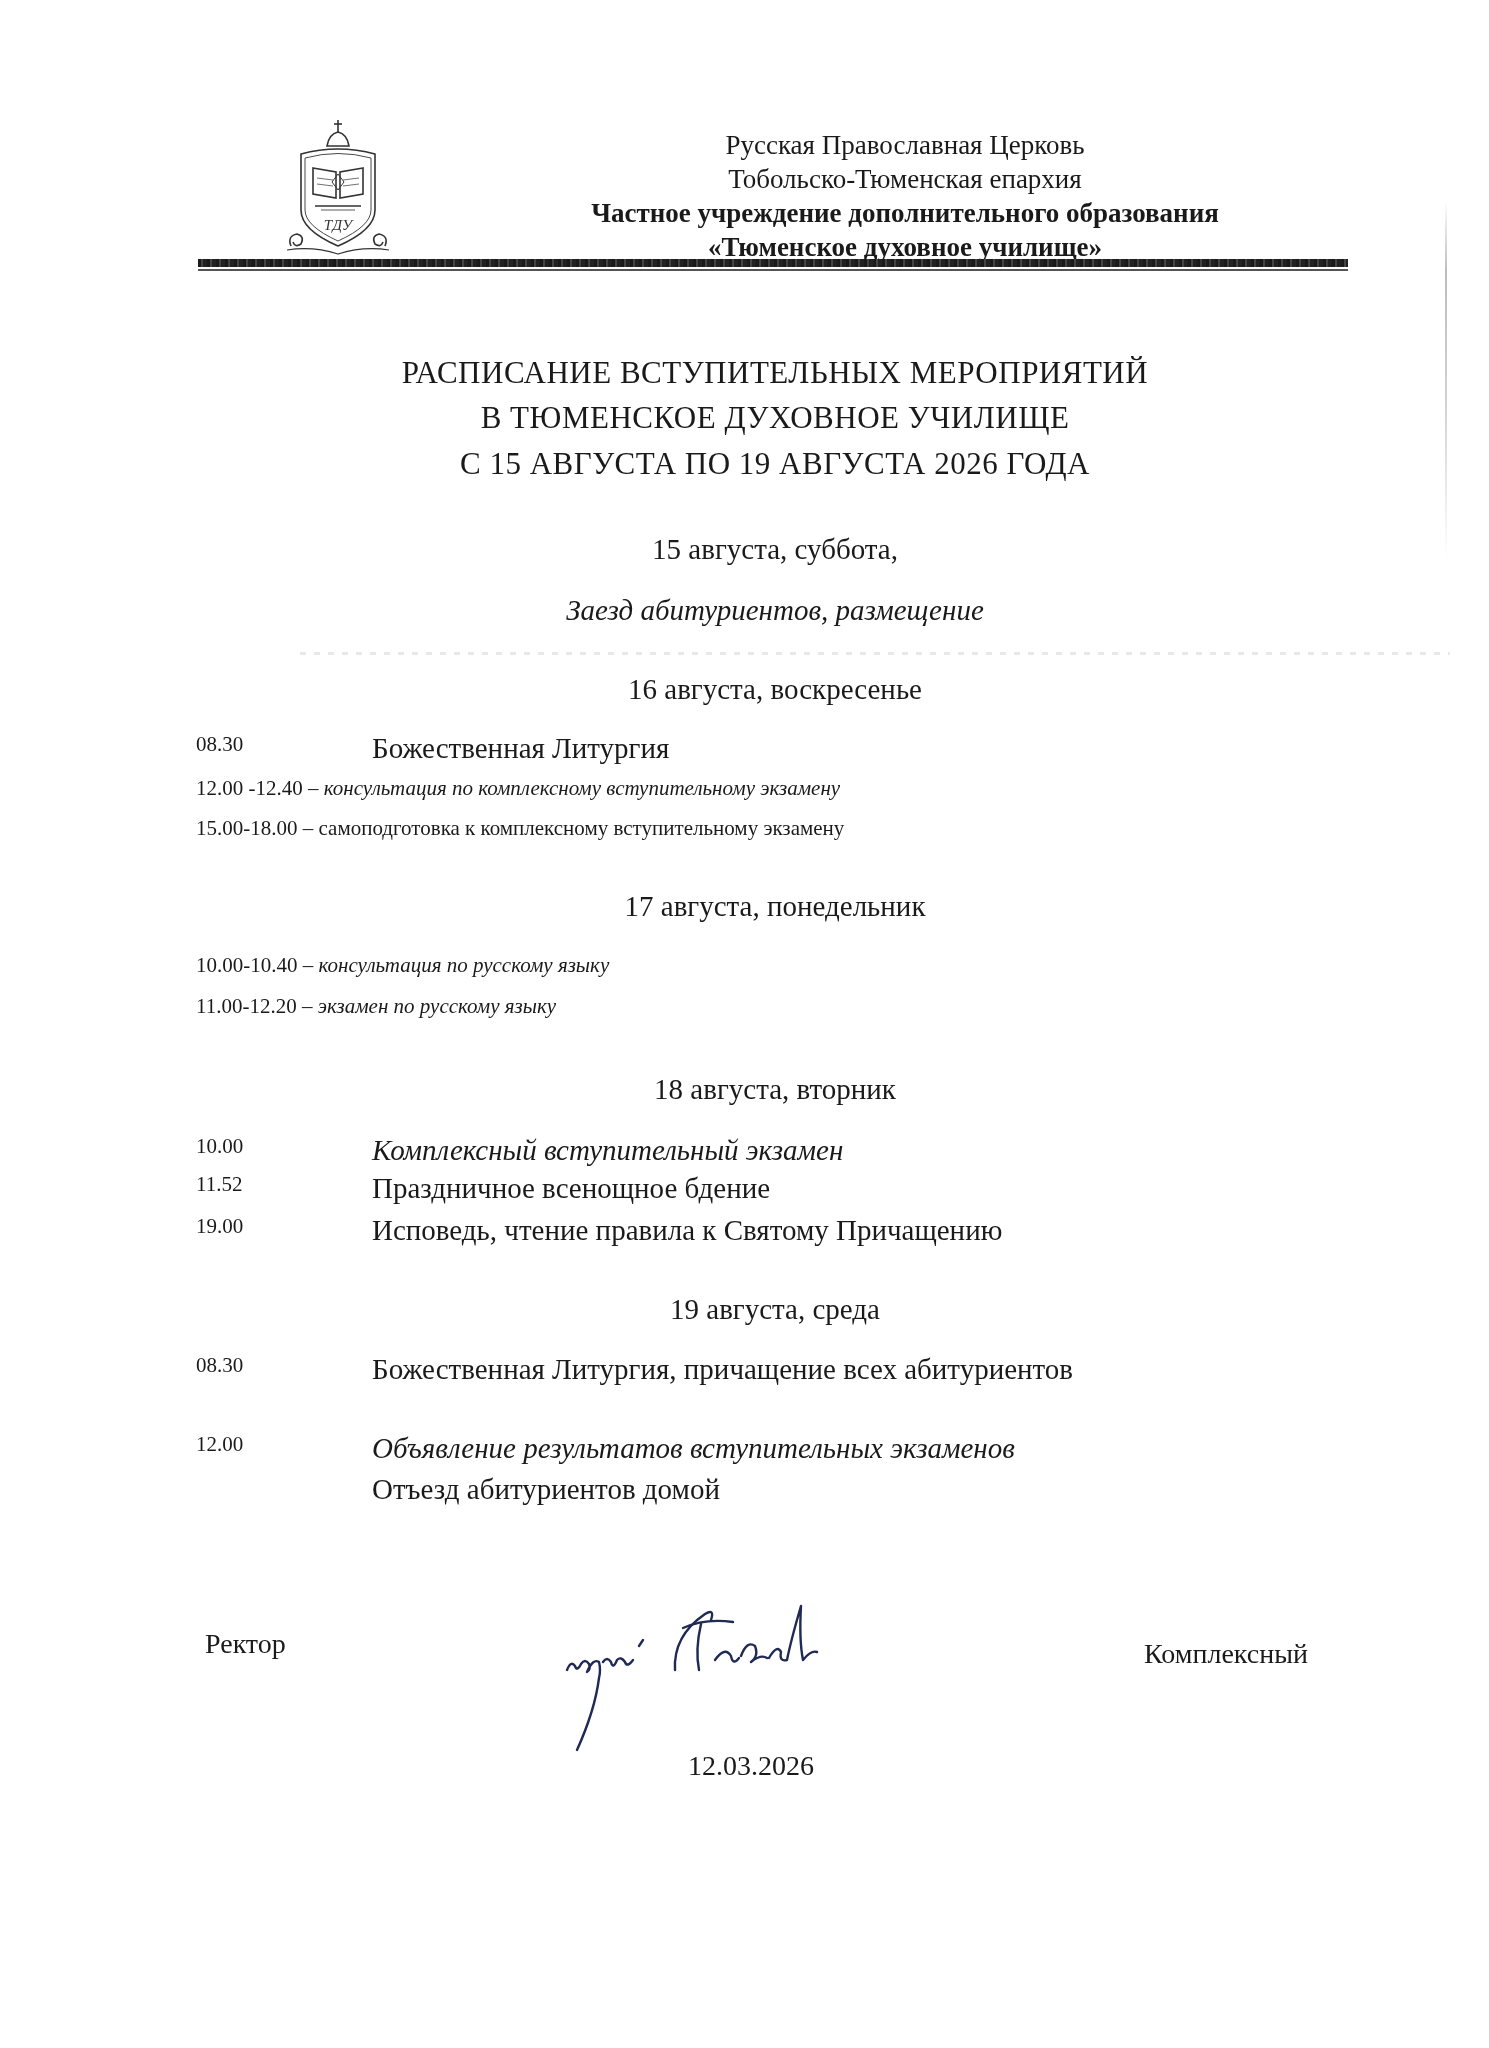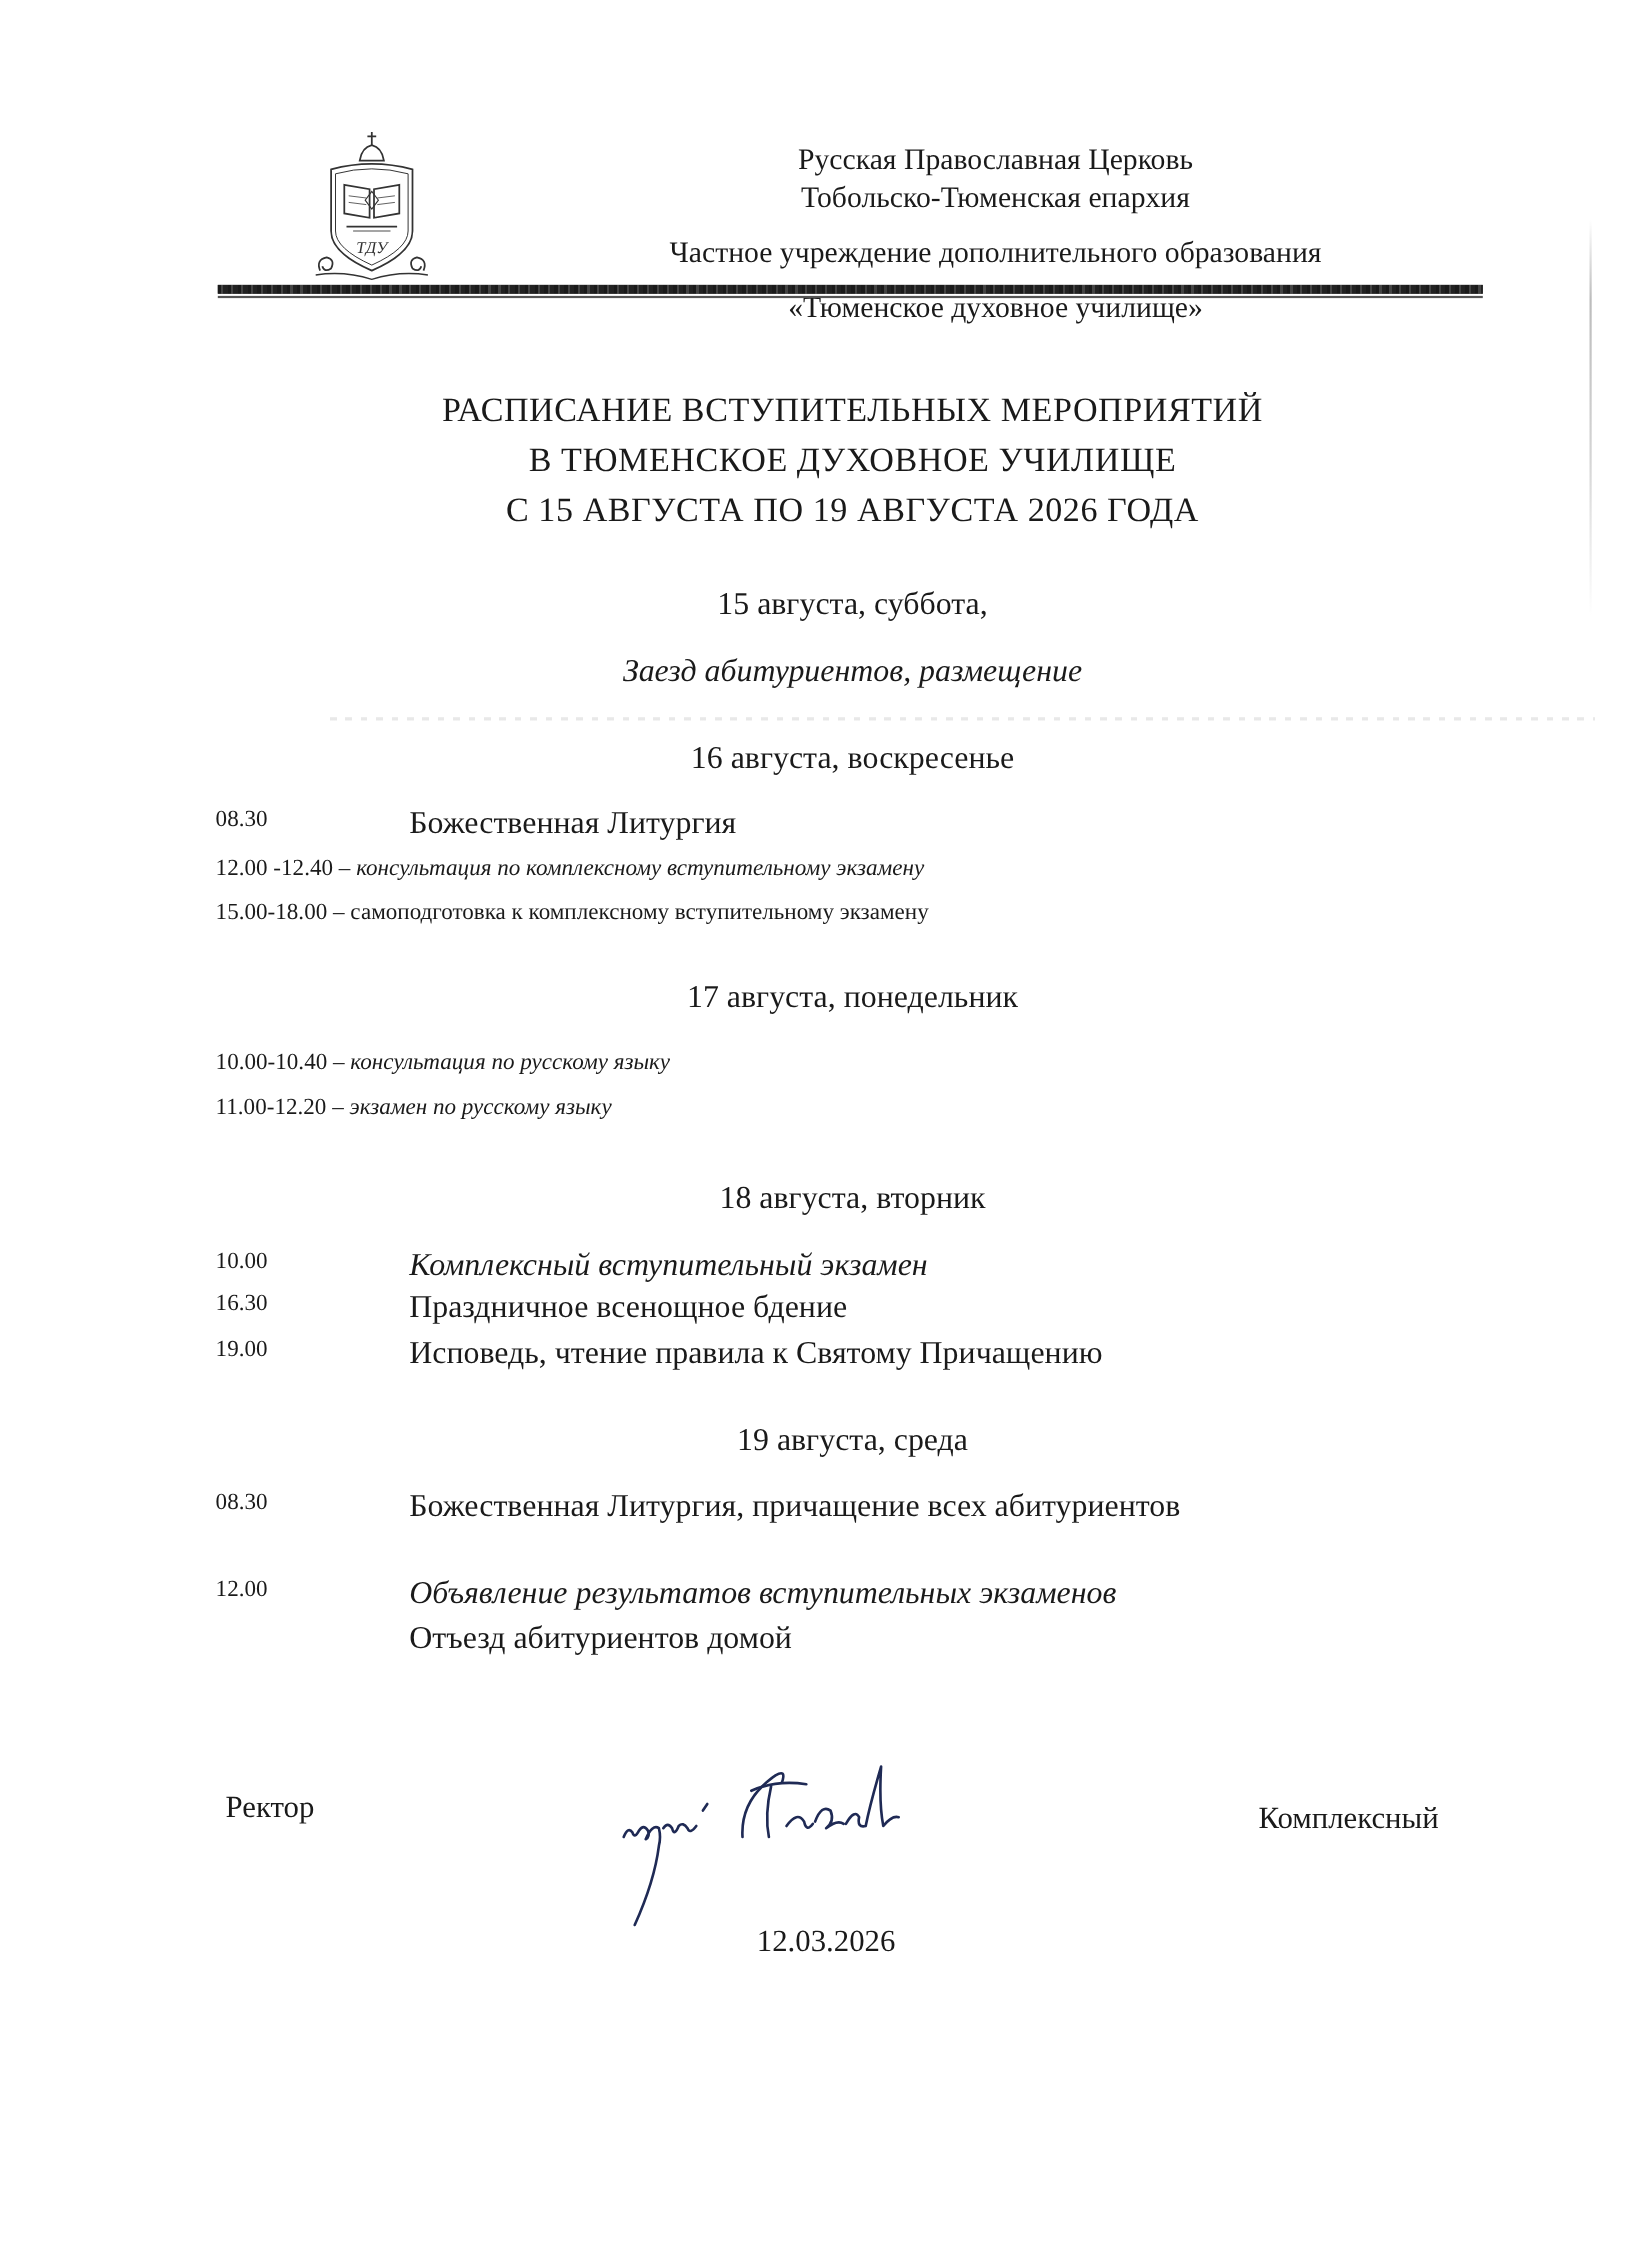--- a/index.html
+++ b/index.html
@@ -1,19 +1,19 @@
 <!DOCTYPE html>
 <html><head>
 <meta charset="utf-8">
 <style>
   html, body { margin: 0; padding: 0; background: #ffffff; }
   body { width: 1489px; height: 2048px; position: relative; overflow: hidden;
          font-family: "Liberation Serif", "DejaVu Serif", serif; color: #1a1a1a; }
   .abs { position: absolute; white-space: nowrap; }
-  .bold { font-weight: normal; margin-top: 16px; }
+  .bold { font-weight: bold; }
   .rule { left: 198px; width: 1150px; top: 259px; height: 8px; background: #2a2a2a;
           background-image: repeating-linear-gradient(90deg, #1a1a1a 0 3px, #444 3px 5px, #222 5px 9px); }
   .rule2 { left: 198px; width: 1150px; top: 269px; height: 2px; background: #555; }
   .title { left: 0; width: 1550px; text-align: center; font-size: 31px; letter-spacing: 0.5px; }
   .center { left: 0; width: 1550px; text-align: center; font-size: 29px; }
   .italic { font-style: italic; }
   .time { left: 196px; font-size: 21px; }
   .desc { left: 372px; font-size: 29px; }
   .sig-text { font-size: 28px; }
   .scanline { left: 1445px; top: 200px; width: 2px; height: 360px;
@@ -93,21 +93,21 @@
   <span class="italic">консультация по русскому языку</span>
 </div>
 <div class="abs time" style="top:994px;">
   <span>11.00-12.20 –</span>
   <span class="italic">экзамен по русскому языку</span>
 </div>
 
 <div class="abs center" style="top:1073px;">18 августа, вторник</div>
 <div class="abs time" style="top:1134px;">10.00</div>
 <div class="abs desc italic" style="top:1134px;">Комплексный вступительный экзамен</div>
-<div class="abs time" style="top:1172px;">16.30</div>
+<div class="abs time" style="top:1172px;">11.52</div>
 <div class="abs desc" style="top:1172px;">Праздничное всенощное бдение</div>
 <div class="abs time" style="top:1214px;">19.00</div>
 <div class="abs desc" style="top:1214px;">Исповедь, чтение правила к Святому Причащению</div>
 
 <div class="abs center" style="top:1293px;">19 августа, среда</div>
 <div class="abs time" style="top:1353px;">08.30</div>
 <div class="abs desc" style="top:1353px;">Божественная Литургия, причащение всех абитуриентов</div>
 <div class="abs time" style="top:1432px;">12.00</div>
 <div class="abs desc italic" style="top:1432px;">Объявление результатов вступительных экзаменов</div>
 <div class="abs desc" style="top:1473px;">Отъезд абитуриентов домой</div>

